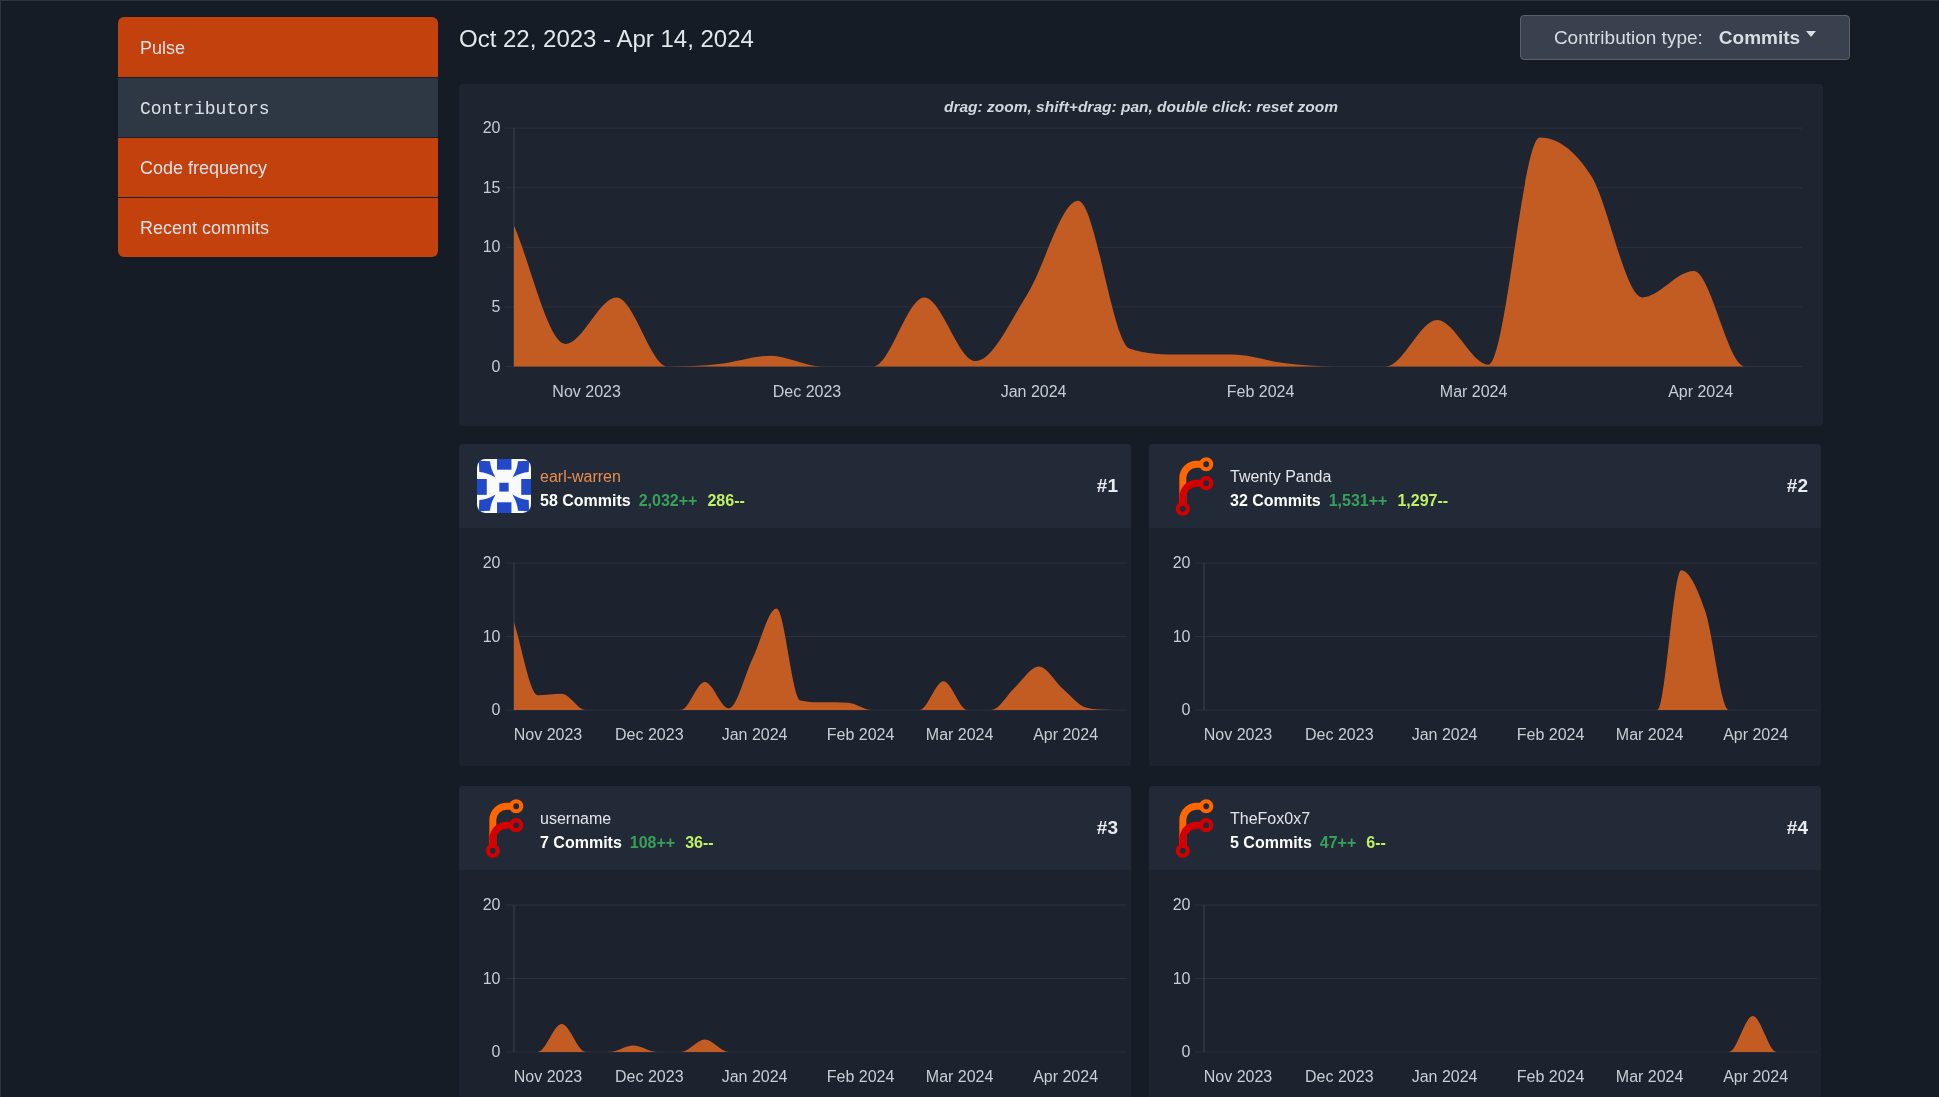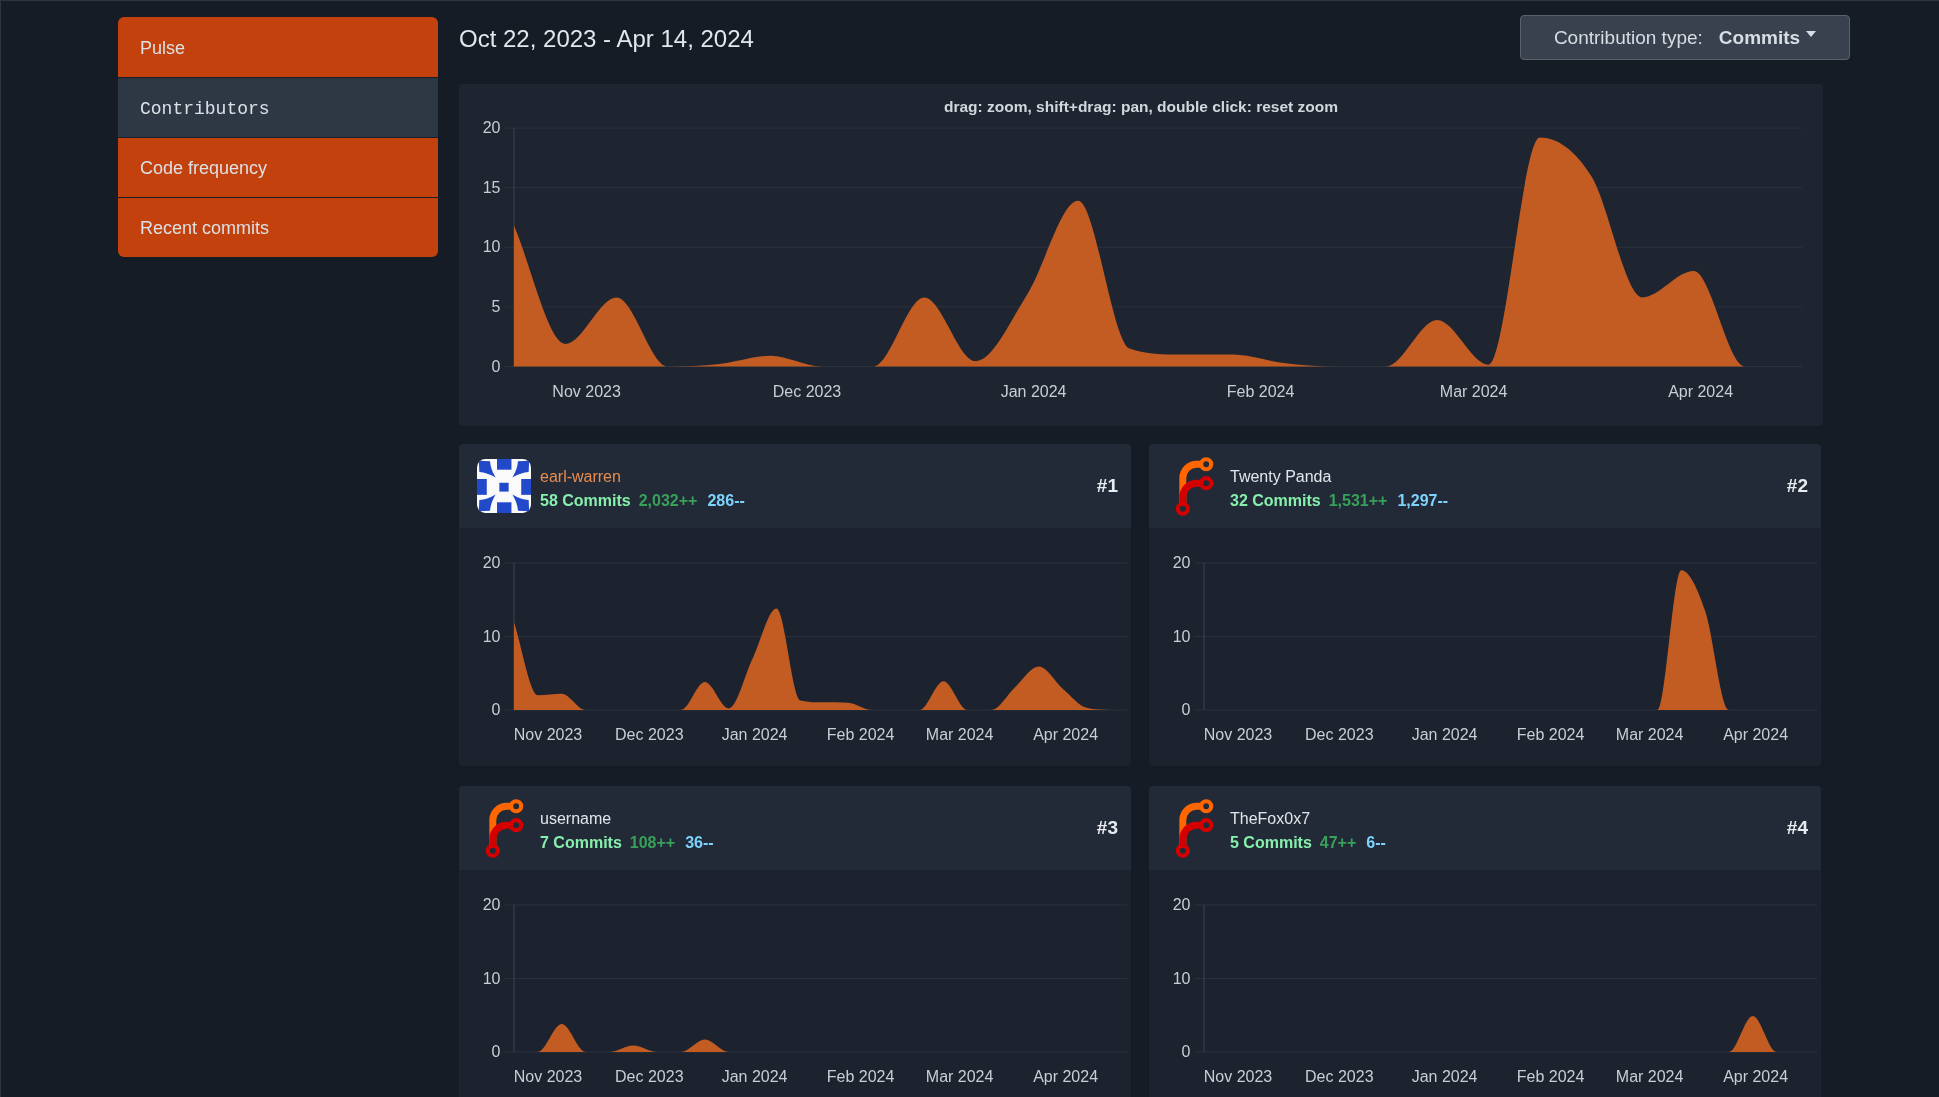--- a/index.html
+++ b/index.html
@@ -16,33 +16,33 @@
 .ddl { position:absolute; left:1519px; top:14px; width:330px; height:45px;
   background:#3a414e; border:1px solid #5a6169; border-radius:4px;
   display:flex; align-items:center; justify-content:center;
   font-size:19px; color:#d8dde3; }
 .ddl b { margin-left:16px; }
 .caret { display:inline-block; width:0; height:0; border-left:5.5px solid transparent;
   border-right:5.5px solid transparent; border-top:6.5px solid #d8dde3; margin-left:6px; position:relative; top:-4px; }
 .panel { position:absolute; left:458px; top:83px; width:1364px; height:342px;
   background:#1e2531; border-radius:4px; }
 .ptitle { position:absolute; left:0; top:13.5px; width:100%; text-align:center;
-  font-size:15.5px; font-weight:bold; color:#d2d7dd; }
+  font-size:15.5px; font-weight:bold; color:#d2d7dd;font-style:italic; }
 .card { position:absolute; width:672px; height:322px; background:#1c232e;
   border-radius:4px; overflow:hidden; }
 .chdr { position:relative; height:84px; background:#232a37; }
 .avatar { position:absolute; left:18px; top:15px; width:54px; height:54px; }
 .avatar.fj { left:16px; top:13px; width:59px; height:59px; }
 .avatar svg { display:block; }
 .meta { position:absolute; left:81px; top:20px; }
 .cname { font-size:16px; line-height:26px; }
 .cstat { font-size:16px; line-height:21px; margin-top:0; }
-.cstat .w { color:#86efac;text-align:right; }
+.cstat .w { color:#ffffff;text-align:right; }
 .cstat .g { color:#37a159; margin-left:8px; }
-.cstat .r { color:#7dd3fc; margin-left:10px;text-align:center; }
+.cstat .r { color:#bef264; margin-left:10px;text-align:center; }
 .rank { position:absolute; right:13px; top:50%; transform:translateY(-50%);
   font-size:19px; font-weight:bold; color:#e8ecf0; }
 </style></head>
 <body>
 <div class="menu">
   <div class="mitem">Pulse</div>
   <div class="mitem act">Contributors</div>
   <div class="mitem">Code frequency</div>
   <div class="mitem">Recent commits</div>
 </div>

